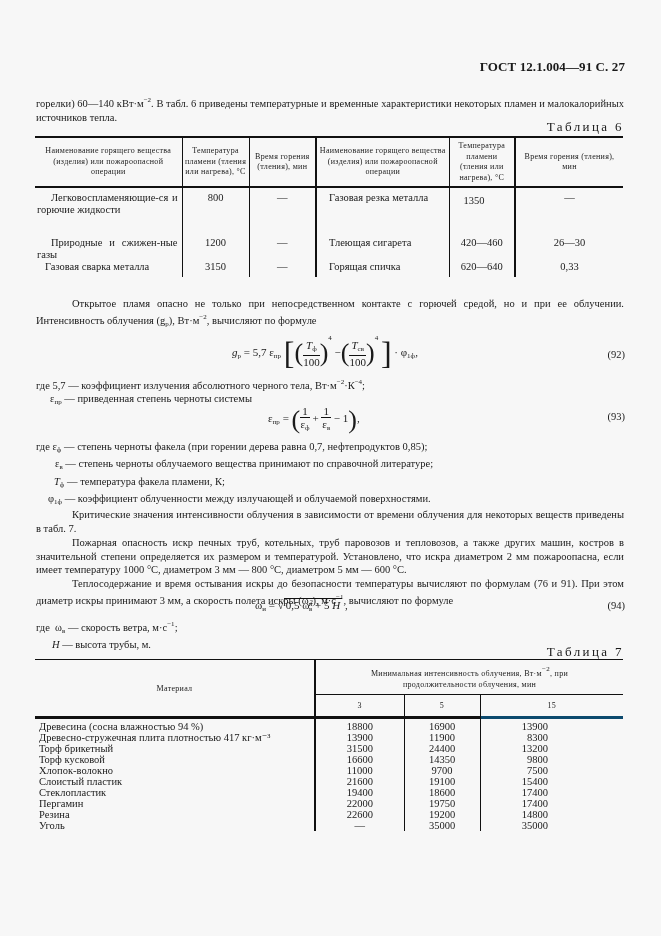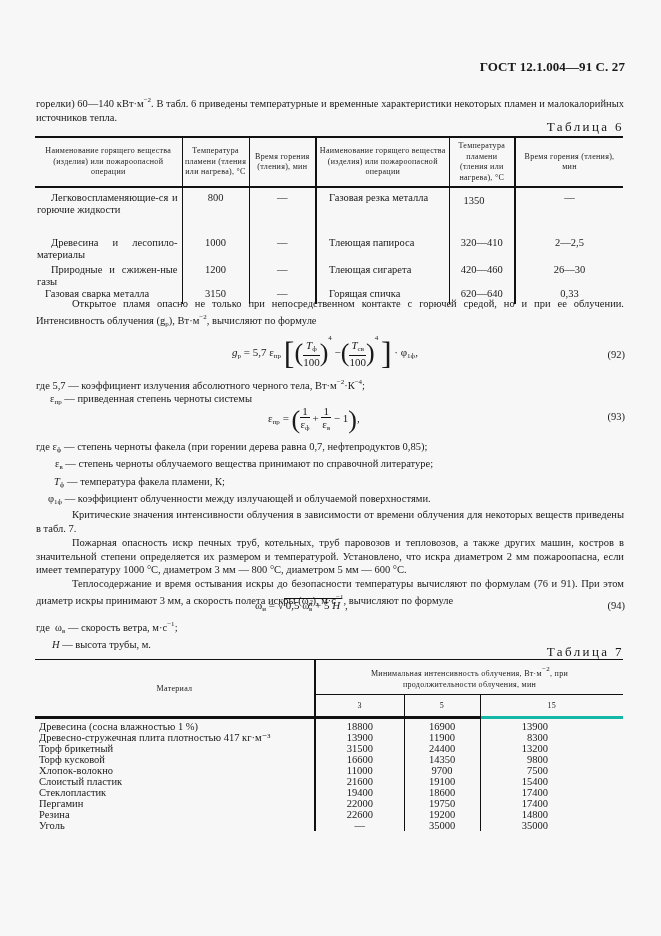--- a/index.html
+++ b/index.html
@@ -69,28 +69,20 @@
   </thead>
   <tbody>
     <tr style="height:50px;">
       <td class="vl name1" style="padding-top:4px;margin-top:40px;">Легковоспламеняющие-ся и горючие жидкости</td>
       <td class="vl c" style="padding-top:4px;">800</td>
       <td class="vlb c" style="padding-top:4px;">—</td>
       <td class="vl name2" style="padding-top:4px;padding-left:12px;">Газовая резка металла</td>
       <td class="vlb" style="padding-top:7px;padding-left:14px;">1350</td>
       <td class="c" style="padding-top:4px;">—</td>
     </tr>
-    <tr style="height:27px;">
-      <td class="vl name1">Древесина и лесопило-материалы</td>
-      <td class="vl c">1000</td>
-      <td class="vlb c">—</td>
-      <td class="vl name2" style="padding-left:12px;">Тлеющая папироса</td>
-      <td class="vlb c">320—410</td>
-      <td class="c">2—2,5</td>
-    </tr>
     <tr style="height:24px;">
       <td class="vl name1">Природные и сжижен-ные газы</td>
       <td class="vl c">1200</td>
       <td class="vlb c">—</td>
       <td class="vl name2" style="padding-left:12px;">Тлеющая сигарета</td>
       <td class="vlb c">420—460</td>
       <td class="c">26—30</td>
     </tr>
     <tr style="height:16px;">
       <td class="vl name1" style="text-indent:8px;">Газовая сварка металла</td>
@@ -164,26 +156,26 @@
       <col style="width:143px">
   </colgroup>
   <thead>
     <tr style="height:35px;">
       <th class="vlb" rowspan="2" style="border-bottom:3px solid #111;">Материал</th>
       <th colspan="3" style="border-bottom:1px solid #111; padding:0 30px;"><span>Минимальная интенсивность облучения, Вт·м</span><sup>−2</sup><span>, при продолжительности облучения, мин</span></th>
     </tr>
     <tr style="height:23px;">
       <th class="vl" style="border-bottom:3px solid #111;">3</th>
       <th class="vl" style="border-bottom:3px solid #111;">5</th>
-      <th style="border-bottom:3px solid #14b8a6;">15</th>
+      <th style="border-bottom:3px solid #0c4a6e;">15</th>
     </tr>
   </thead>
   <tbody>
     <tr style="height:12px;">
-        <td class="vlb" style="padding-top:2px;">Древесина (сосна влажностью 1 %)</td>
+        <td class="vlb" style="padding-top:2px;">Древесина (сосна влажностью 94 %)</td>
         <td class="vl c" style="padding-top:2px;">18800</td>
         <td class="vl c" style="padding-top:2px;">16900</td>
         <td class="r" style="padding-top:2px;padding-right:75px;">13900</td>
       </tr>
     <tr>
         <td class="vlb">Древесно-стружечная плита плотностью 417 кг·м⁻³</td>
         <td class="vl c">13900</td>
         <td class="vl c">11900</td>
         <td class="r" style="padding-right:75px;">8300</td>
       </tr>

